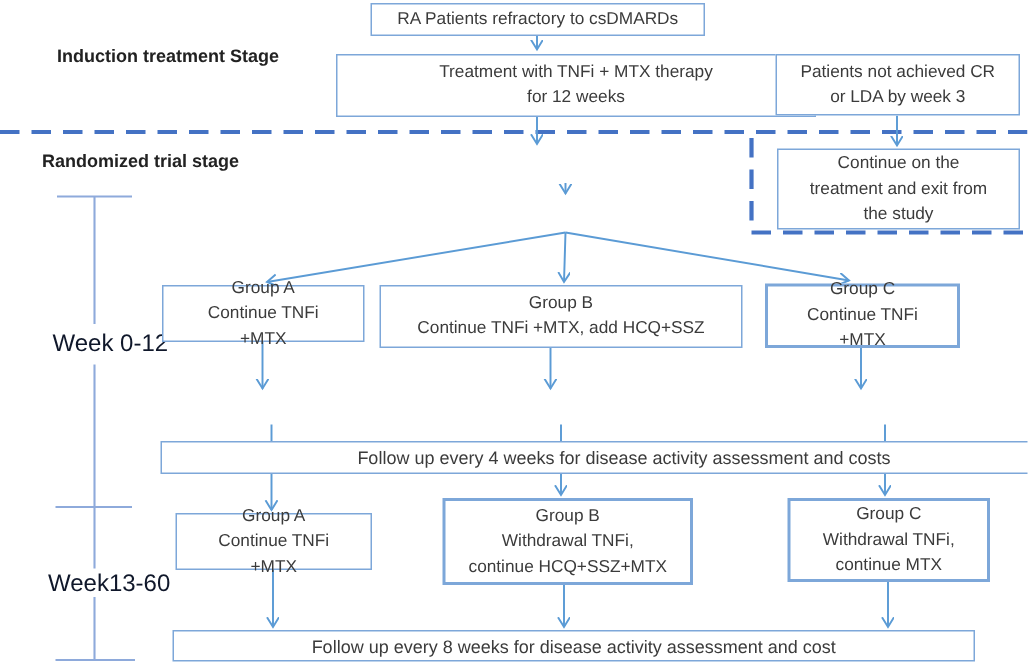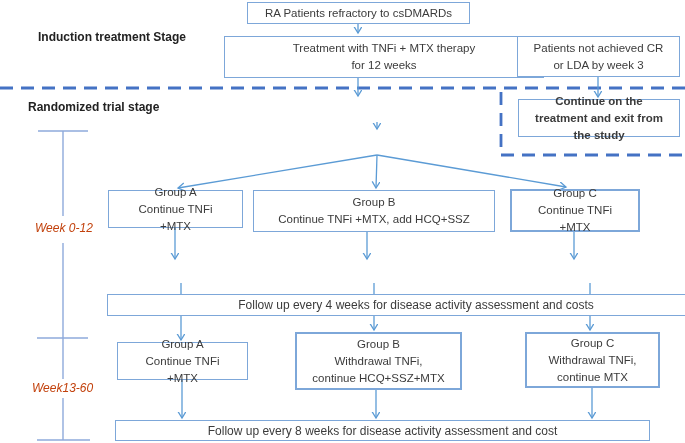--- a/index.html
+++ b/index.html
@@ -49,31 +49,30 @@
 
   .stage-label {
     position: absolute;
     font-weight: bold;
     font-size: 12px;
     color: #222222;
     white-space: nowrap;
   }
   .week-label {
     position: absolute;
-    font-size: 12px;
-    color: #c2410c;
+    font-size: 16px;
+    color: #0f172a;
     white-space: nowrap;
-    font-style: italic;
   }
 
   
   #box-ra          { left:247px; top:2px;   width:223px; height:22px; }
   #box-treatment   { left:224px; top:36px;  width:320px; height:42px; }
   #box-notachieved { left:517px; top:36px;  width:163px; height:41px; }
-  #box-continueexit{ left:518px; top:99px;  width:162px; height:38px;font-weight:bold; }
+  #box-continueexit{ left:518px; top:99px;  width:162px; height:54px; }
   #box-achieved    { left:224px; top:98px;  width:271px; height:24px; }
   #box-random      { left:325px; top:131px; width:105px; height:24px; }
   #box-ga1         { left:108px; top:190px; width:135px; height:38px; }
   #box-gb1         { left:253px; top:190px; width:242px; height:42px; }
   #box-gc1         { left:510px; top:189px; width:130px; height:43px; }
   #bar-followup1   { left:107px; top:261px; width:618px; height:22px;margin-top:33px; }
   #box-ga2         { left:117px; top:342px; width:131px; height:38px; }
   #box-gb2         { left:295px; top:332px; width:167px; height:58px; }
   #box-gc2         { left:525px; top:332px; width:135px; height:56px; }
   #bar-followup2   { left:115px; top:420px; width:535px; height:21px;justify-content:flex-end; }

